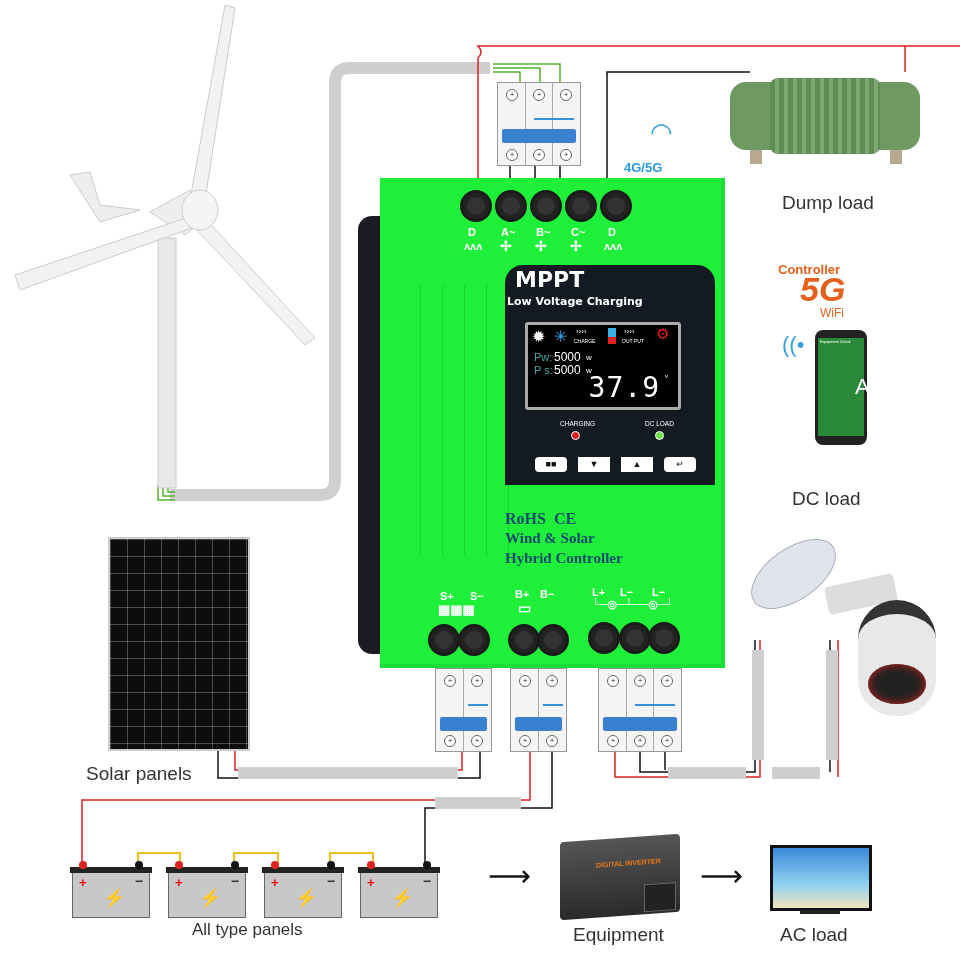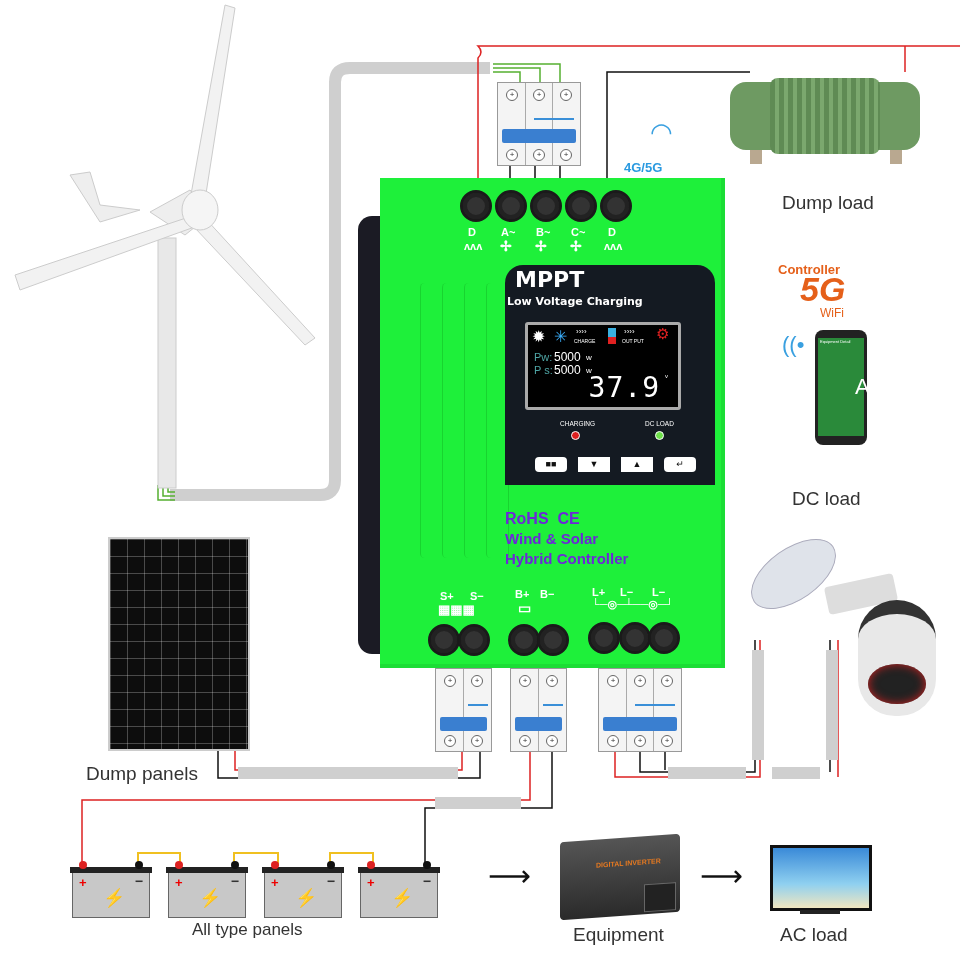--- a/index.html
+++ b/index.html
@@ -16,21 +16,21 @@
   .panel{position:absolute;left:505px;top:265px;width:210px;height:220px;background:#141a22;border-radius:18px 18px 0 0;}
   .mppt{position:absolute;left:10px;top:2px;color:#fff;font-weight:bold;font-size:22px;font-family:"DejaVu Sans",sans-serif;text-align:right;}
   .lvc{position:absolute;left:2px;top:30px;color:#fff;font-weight:bold;font-size:11px;font-family:"DejaVu Sans",sans-serif;}
   .lcd{position:absolute;left:20px;top:57px;width:150px;height:82px;background:#000;border:3px solid #aaa;border-radius:3px;}
   .lcd .pw{position:absolute;left:6px;color:#4fa6a6;font-size:11px;}
   .lcd .val{position:absolute;left:26px;color:#fff;font-size:12px;}
   .big{position:absolute;right:18px;top:46px;color:#fff;font-size:28px;font-family:"DejaVu Sans Mono",monospace;letter-spacing:1px;}
   .led-lbl{position:absolute;color:#fff;font-size:6.5px;}
   .led{position:absolute;width:7px;height:7px;border-radius:50%;}
   .btn{position:absolute;top:192px;width:32px;height:15px;background:#fff;border-radius:4px;color:#111;font-size:9px;text-align:center;line-height:15px;}
-  .brand{position:absolute;color:#6d28d9;font-weight:bold;font-family:Liberation Sans, sans-serif;}
+  .brand{position:absolute;color:#0c4a6e;font-weight:bold;font-family:Liberation Serif, serif;}
   
   .brk{position:absolute;background:#f4f4f4;border:1px solid #999;}
   .brk .pole{position:absolute;top:0;bottom:0;border-right:1px solid #aaa;}
   .brk .lever{position:absolute;left:4px;right:4px;height:14px;background:#3a7fd0;border-radius:2px;}
   .brk .screw{position:absolute;width:10px;height:10px;border-radius:50%;border:1px solid #666;background:#fff;font-size:8px;line-height:10px;text-align:center;color:#333;}
   .brk .bline{position:absolute;height:2px;background:#3a8fd8;}
   
   .batt{position:absolute;top:872px;width:76px;height:44px;background:#c8c8c8;border:1px solid #666;}
   .batt .cap{position:absolute;left:-3px;right:-3px;top:-6px;height:6px;background:#222;}
   .batt .plus{position:absolute;left:6px;top:2px;color:#e00;font-size:13px;font-weight:bold;}
@@ -229,21 +229,21 @@
     <div class="screw" style="left:35px;top:6px">+</div>
     <div class="screw" style="left:62px;top:6px">+</div>
   <div class="bline" style="left:36px;top:35px;width:40px;"></div>
   <div class="lever" style="top:48px"></div>
   <div class="screw" style="left:8px;top:66px">+</div>
     <div class="screw" style="left:35px;top:66px">+</div>
     <div class="screw" style="left:62px;top:66px">+</div>
 </div>
 
 <div class="abs" style="left:108px;top:537px;width:138px;height:210px;background-color:#0d0d0d;border:2px solid #ccc;background-image:linear-gradient(90deg,rgba(255,255,255,0.25) 1px,transparent 1px),linear-gradient(rgba(255,255,255,0.25) 1px,transparent 1px);background-size:17px 17px;"></div>
-<div class="lbl" style="left:86px;top:763px;">Dump panels</div>
+<div class="lbl" style="left:86px;top:763px;">Solar panels</div>
 
 <div class="abs" style="left:745px;top:548px;width:95px;height:50px;background:#dfe3ea;border-radius:50%;transform:rotate(-35deg);border:1px solid #aab;"></div>
 <div class="abs" style="left:826px;top:580px;width:70px;height:28px;background:#ddd;border-radius:4px;transform:rotate(-12deg);"></div>
 <div class="abs" style="left:858px;top:600px;width:78px;height:102px;background:#e8e8e8;border-radius:40px 40px 38px 38px;border-top:14px solid #333;">
   <div class="abs" style="left:10px;top:50px;width:58px;height:40px;background:#222;border-radius:50%;box-shadow:inset 0 0 10px #c22;"></div>
 </div>
 
 <div class="batt" style="left:72px;">
     <div class="cap"></div>
     <div class="post" style="left:6px;background:#d22"></div>

